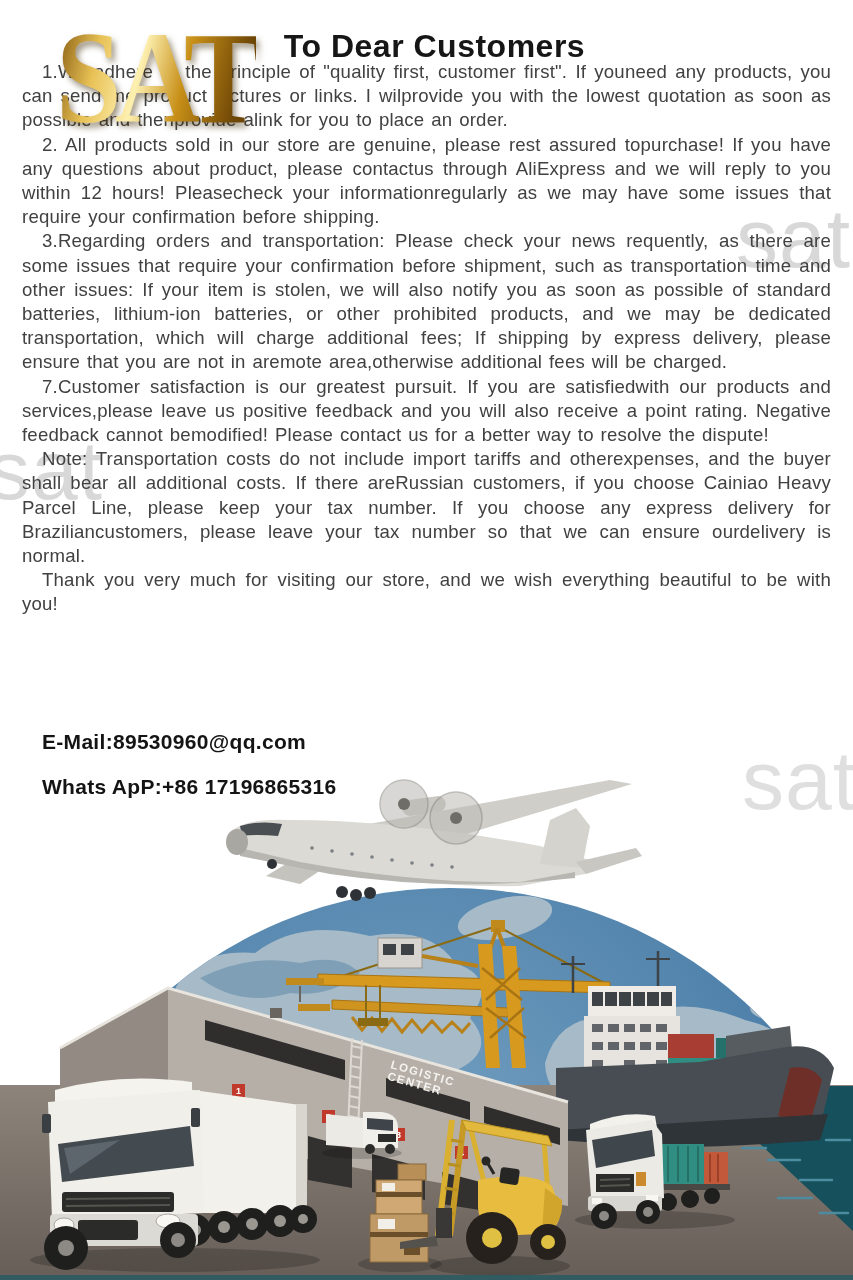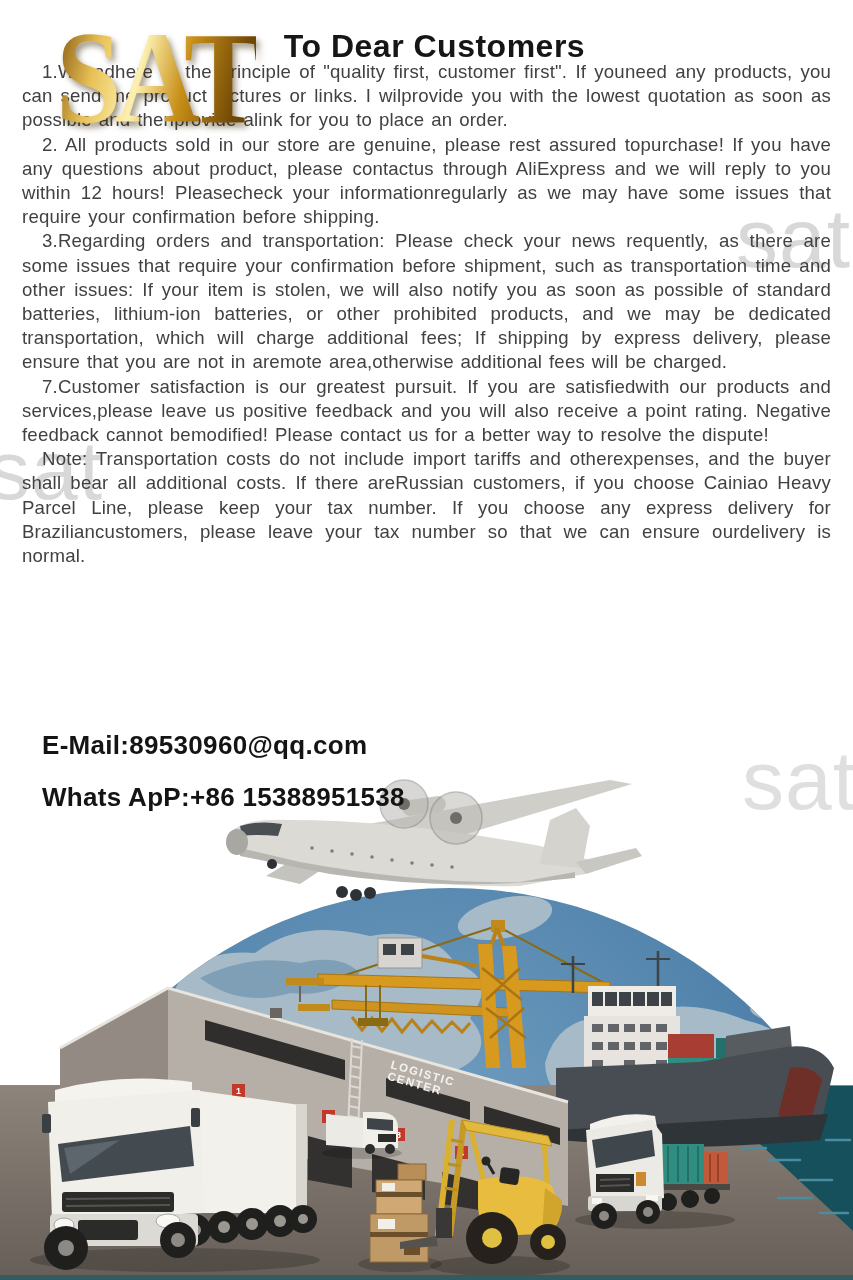--- a/index.html
+++ b/index.html
@@ -13,21 +13,21 @@
     font-size:32px;font-weight:700;color:#161616;letter-spacing:.5px;margin:8px;z-index:3;
   }
   .text-block{
     position:absolute;top:60px;left:0;right:0;padding:0 22px;z-index:3;
     font-size:18.6px;line-height:24.2px;color:#414141;text-align:justify;
     letter-spacing:.2px;word-spacing:1.5px;
   }
   .text-block p{margin:0;text-indent:20px;}
   .contact{
     position:absolute;left:42px;top:730px;z-index:3;
-    font-size:26px;font-weight:700;color:#141414;letter-spacing:.3px;
+    font-size:21px;font-weight:700;color:#141414;letter-spacing:.3px;
   }
   .contact .line{margin:0 0 21px 0;}
   
   .wm-gold{
     position:absolute;left:56px;top:12px;z-index:6;
     font-family:"Liberation Serif",serif;font-weight:700;font-size:118px;line-height:1;
     letter-spacing:-7px;transform:scaleY(1.12);transform-origin:top left;
     color:#cf9a22;text-shadow:3px 4px 6px rgba(70,45,0,.45);
   }
   @supports ((-webkit-background-clip:text) or (background-clip:text)){
@@ -56,25 +56,26 @@
 <div class="wm-gray pos3">sat</div>
 
 <h1 class="page-title">To Dear Customers</h1>
 
 <div class="text-block">
   <p>1.We adhere to the principle of "quality first, customer first". If youneed any products, you can send me product pictures or links. I wilprovide you with the lowest quotation as soon as possible and thenprovide alink for you to place an order.</p>
   <p>2. All products sold in our store are genuine, please rest assured topurchase! If you have any questions about product, please contactus through AliExpress and we will reply to you within 12 hours! Pleasecheck your informationregularly as we may have some issues that require your confirmation before shipping.</p>
   <p>3.Regarding orders and transportation: Please check your news requently, as there are some issues that require your confirmation before shipment, such as transportation time and other issues: If your item is stolen, we will also notify you as soon as possible of standard batteries, lithium-ion batteries, or other prohibited products, and we may be dedicated transportation, which will charge additional fees; If shipping by express delivery, please ensure that you are not in aremote area,otherwise additional fees will be charged.</p>
   <p>7.Customer satisfaction is our greatest pursuit. If you are satisfiedwith our products and services,please leave us positive feedback and you will also receive a point rating. Negative feedback cannot bemodified! Please contact us for a better way to resolve the dispute!</p>
   <p>Note: Transportation costs do not include import tariffs and otherexpenses, and the buyer shall bear all additional costs. If there areRussian customers, if you choose Cainiao Heavy Parcel Line, please keep your tax number. If you choose any express delivery for Braziliancustomers, please leave your tax number so that we can ensure ourdelivery is normal.</p>
+  <p>Thank you very much for visiting our store, and we wish everything beautiful to be with you!</p>
 </div>
 
 <div class="contact">
   <div class="line">E-Mail:89530960@qq.com</div>
-  <div class="line">Whats ApP:+86 15388951538</div>
+  <div class="line">Whats ApP:+86 17196865316</div>
 </div>
 
 <svg class="illu" viewBox="0 0 853 512">
   <defs>
     <radialGradient id="gOcean" cx="45%" cy="30%" r="85%">
       <stop offset="0%" stop-color="#74a1c2"></stop>
       <stop offset="55%" stop-color="#4c7ea8"></stop>
       <stop offset="100%" stop-color="#3d6d94"></stop>
     </radialGradient>
     <linearGradient id="gGround" x1="0" y1="0" x2="0" y2="1">

